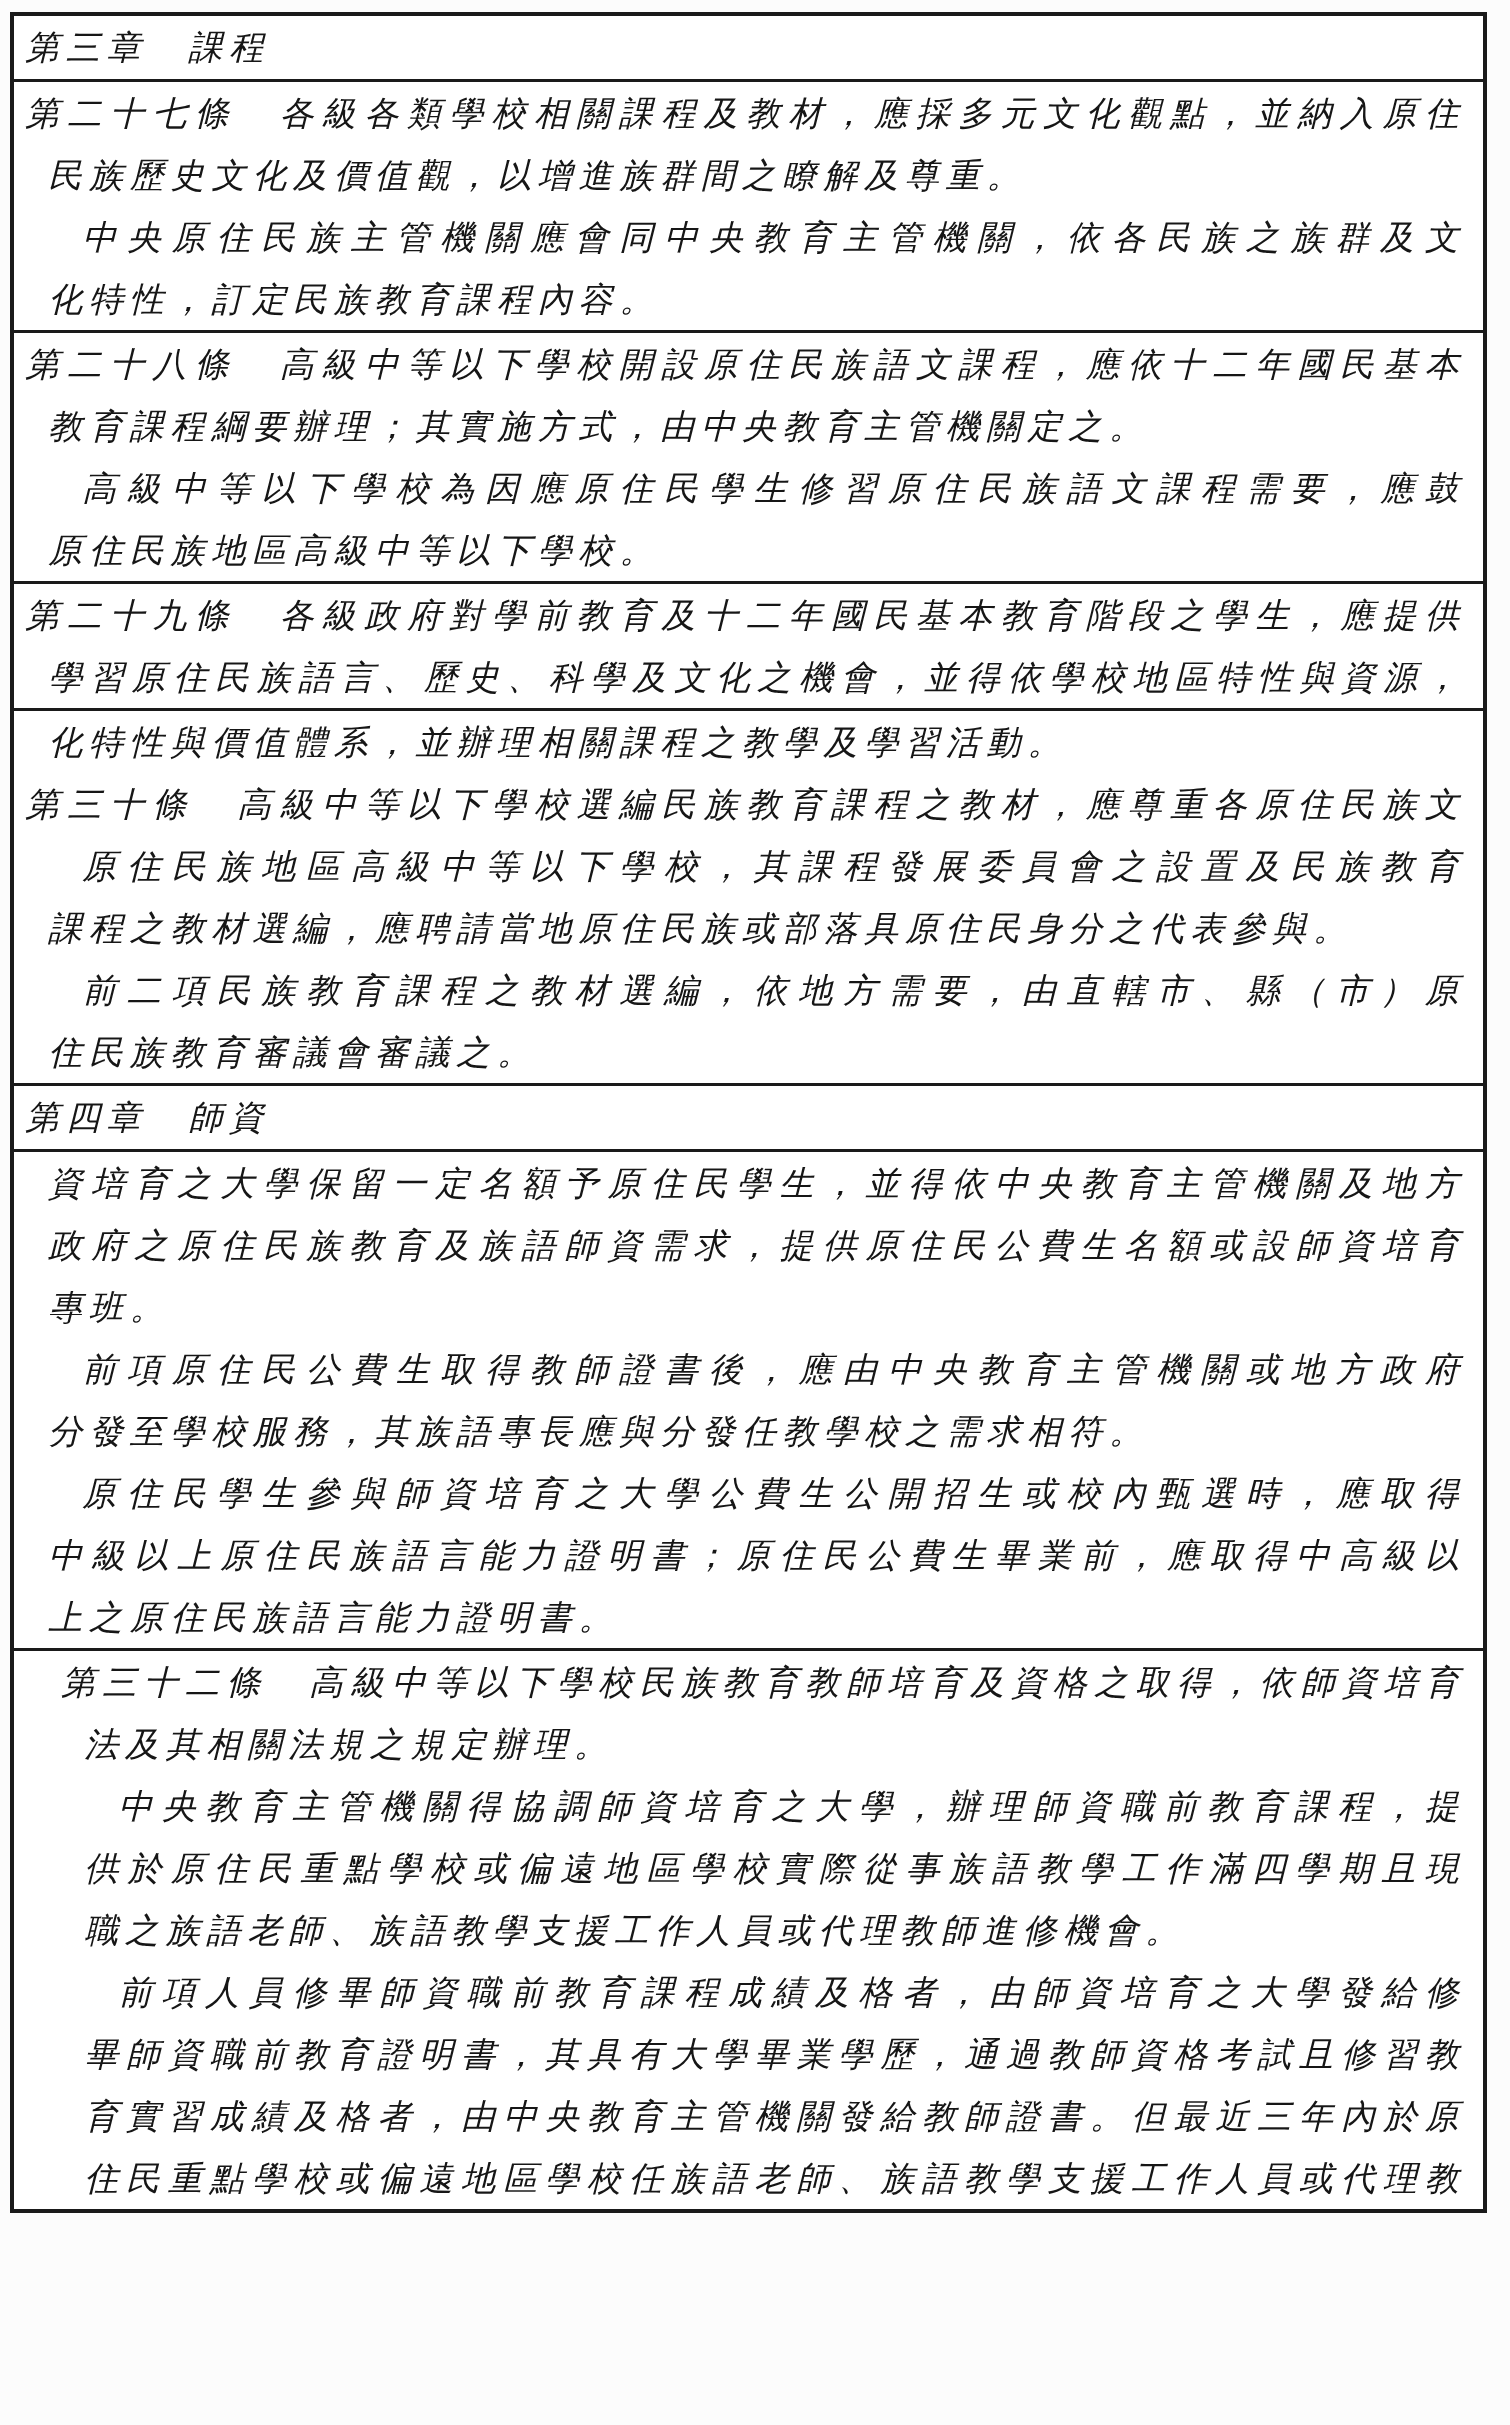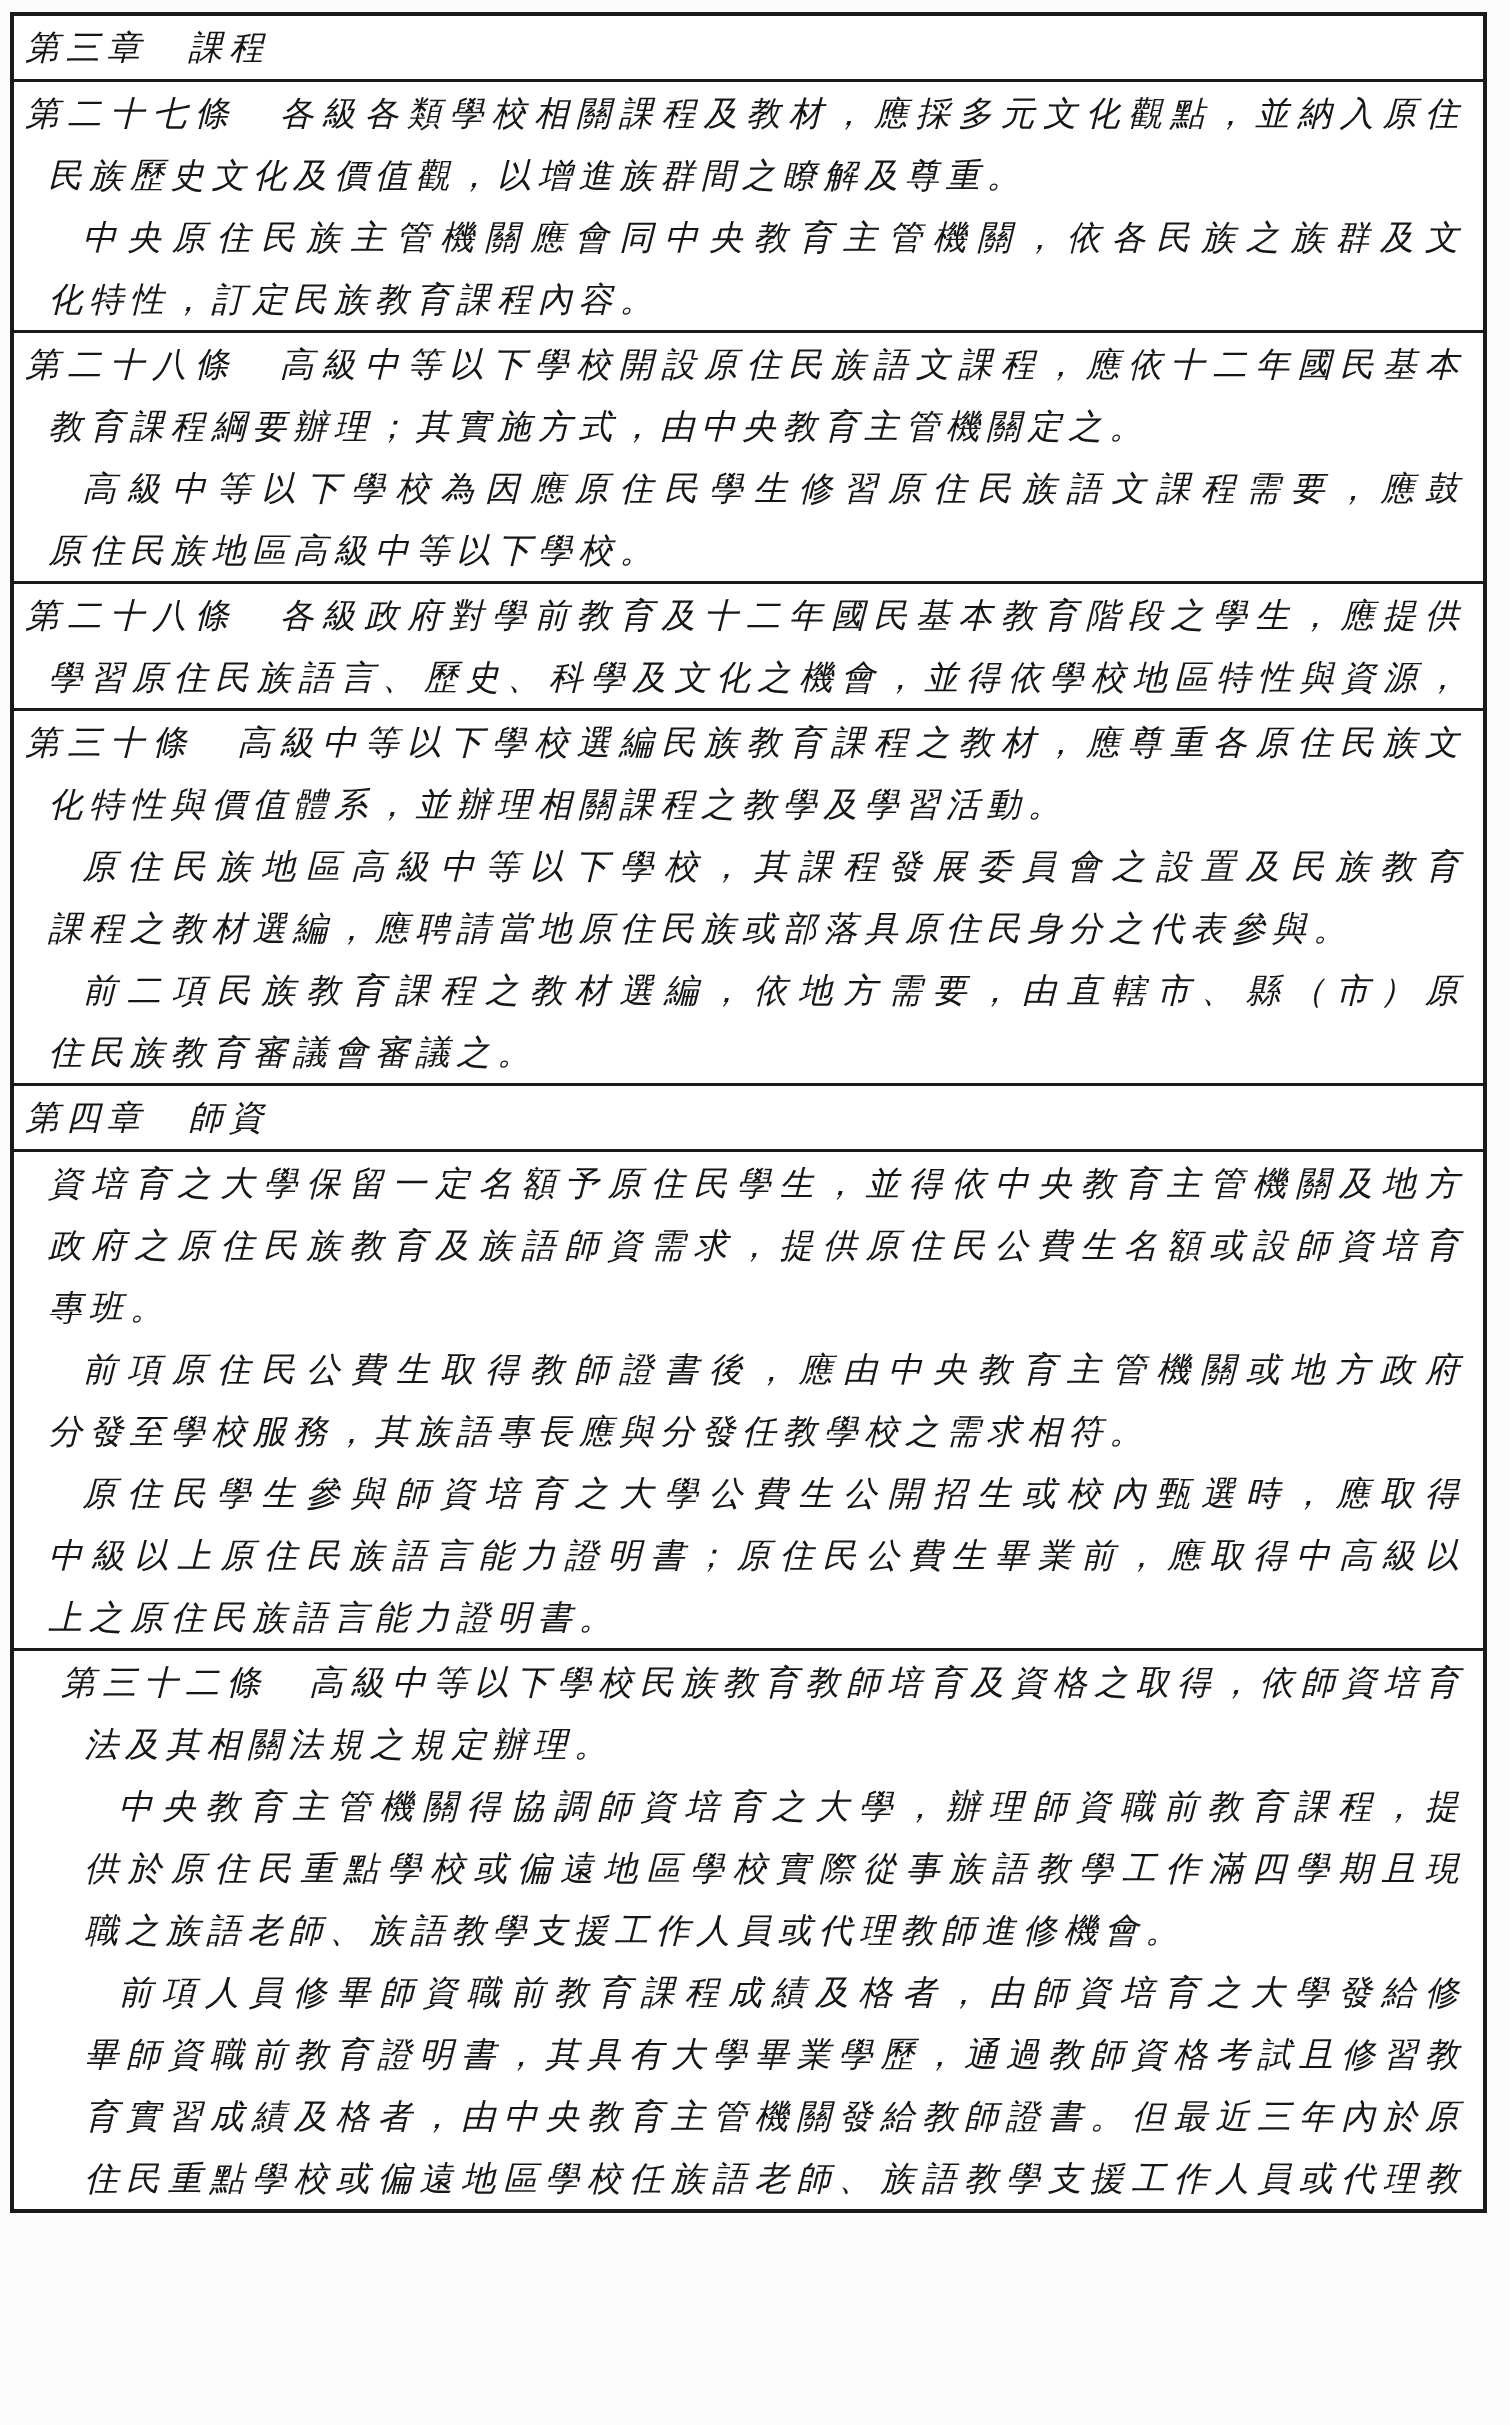--- a/index.html
+++ b/index.html
@@ -72,27 +72,27 @@
     </section>
 
     <section class="row article">
       <p class="ln a full">第二十八條　高級中等以下學校開設原住民族語文課程，應依十二年國民基本</p>
       <p class="ln c">教育課程綱要辦理；其實施方式，由中央教育主管機關定之。</p>
       <p class="ln p full">高級中等以下學校為因應原住民學生修習原住民族語文課程需要，應鼓</p>
       <p class="ln c">原住民族地區高級中等以下學校。</p>
     </section>
 
     <section class="row article">
-      <p class="ln a full">第二十八條　各級政府對學前教育及十二年國民基本教育階段之學生，應提供</p>
+      <p class="ln a full">第二十九條　各級政府對學前教育及十二年國民基本教育階段之學生，應提供</p>
       <p class="ln c full">學習原住民族語言、歷史、科學及文化之機會，並得依學校地區特性與資源，</p>
     </section>
 
     <section class="row article">
+      <p class="ln c">化特性與價值體系，並辦理相關課程之教學及學習活動。</p>
       <p class="ln a full">第三十條　高級中等以下學校選編民族教育課程之教材，應尊重各原住民族文</p>
-      <p class="ln c">化特性與價值體系，並辦理相關課程之教學及學習活動。</p>
       <p class="ln p full">原住民族地區高級中等以下學校，其課程發展委員會之設置及民族教育</p>
       <p class="ln c">課程之教材選編，應聘請當地原住民族或部落具原住民身分之代表參與。</p>
       <p class="ln p full">前二項民族教育課程之教材選編，依地方需要，由直轄市、縣（市）原</p>
       <p class="ln c">住民族教育審議會審議之。</p>
     </section>
 
     <section class="row chapter">
       <p class="ln a">第四章　師資</p>
     </section>
 

